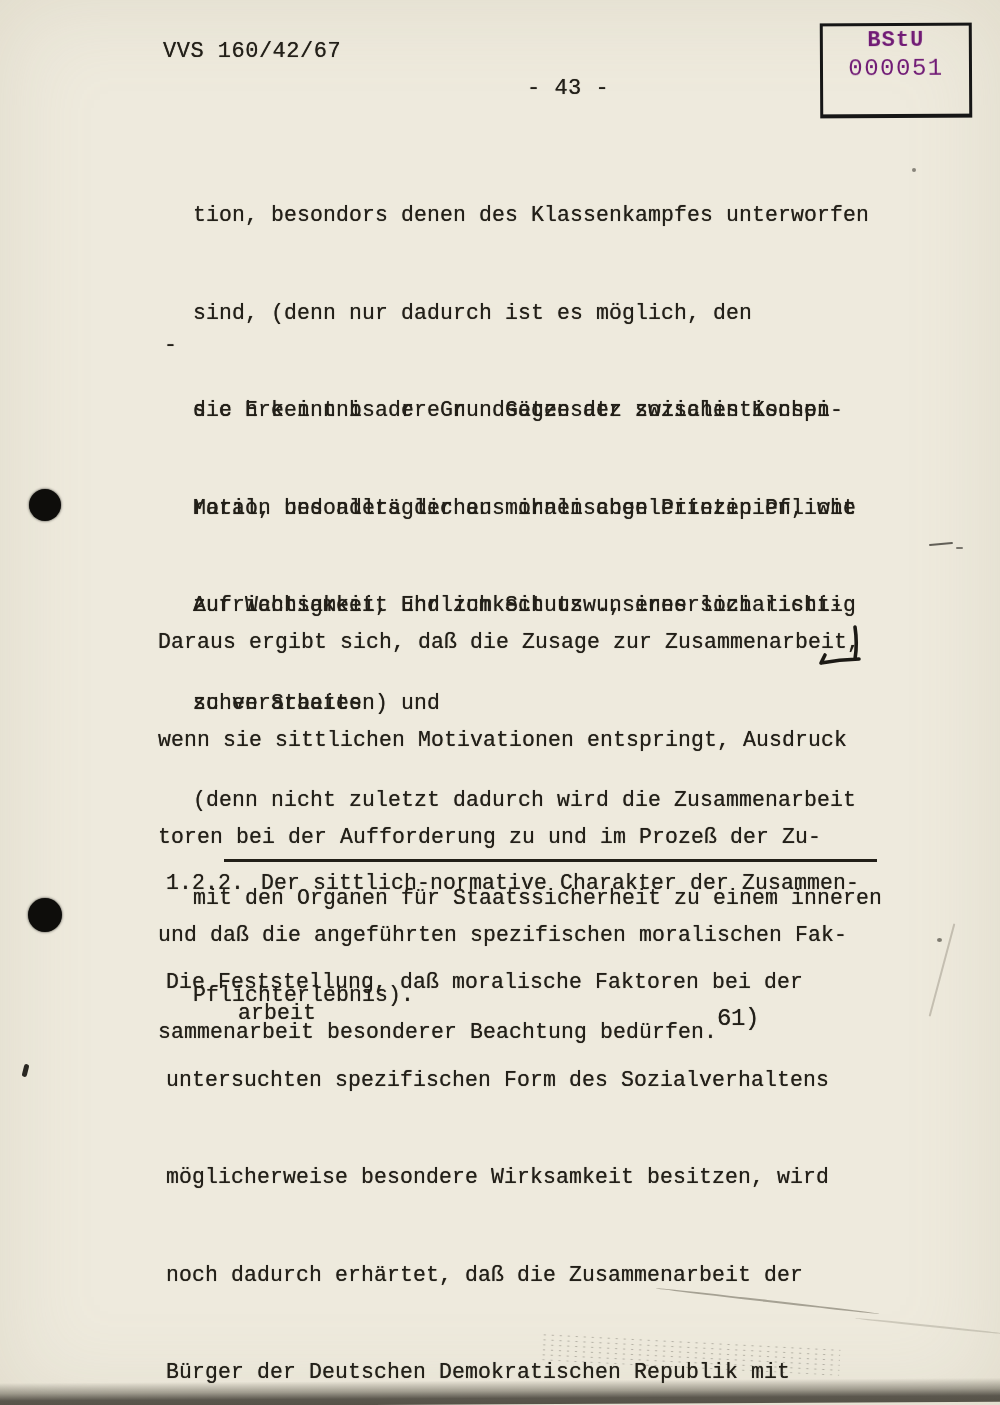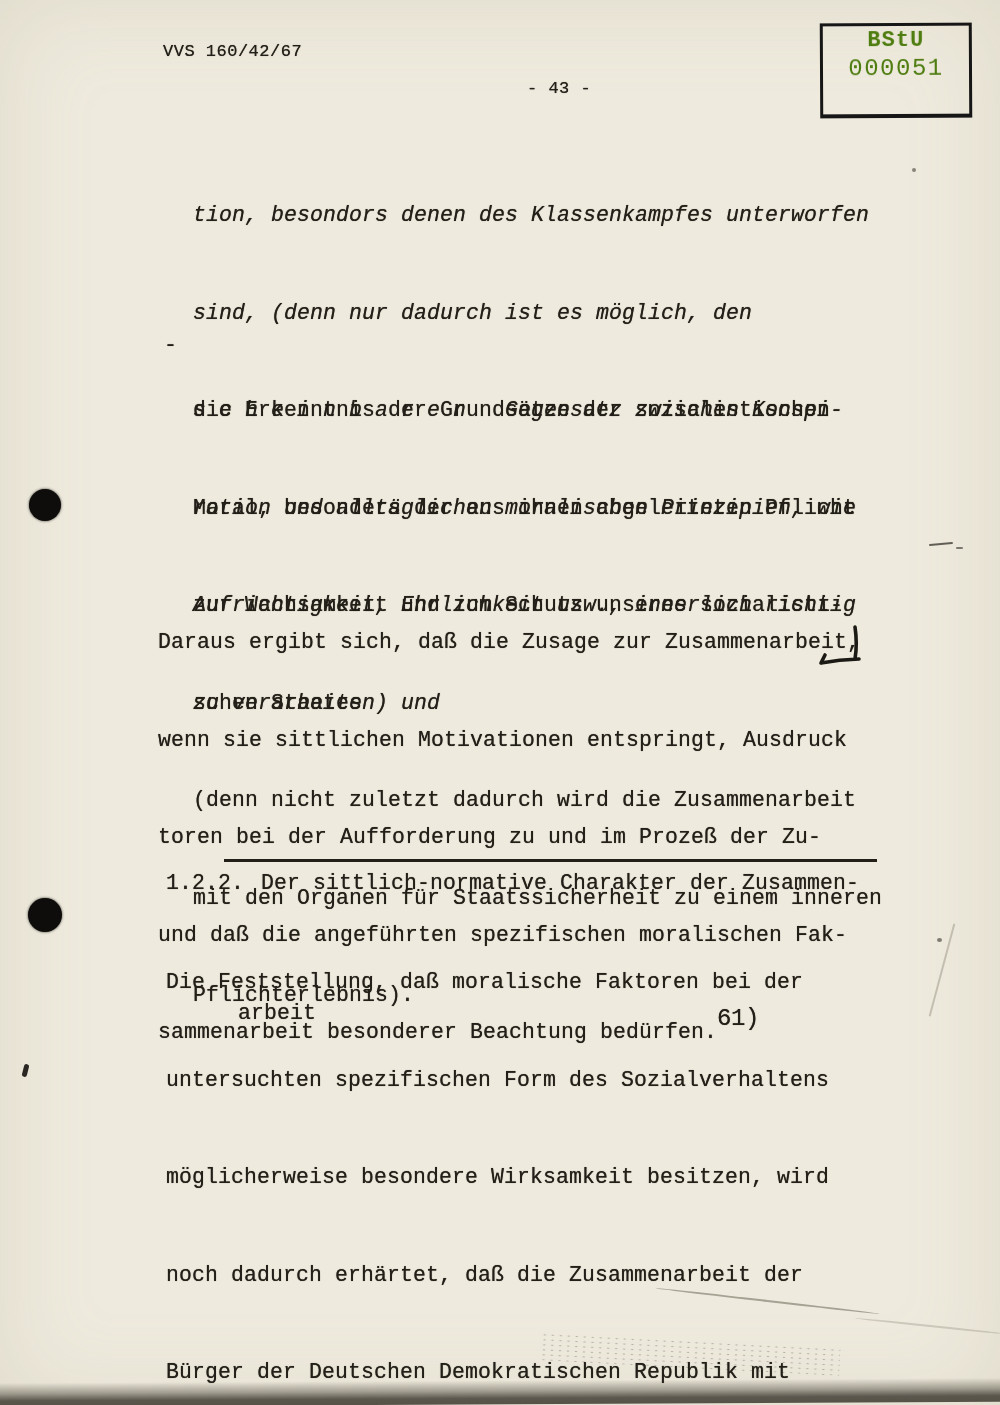--- a/index.html
+++ b/index.html
@@ -10,28 +10,28 @@
     background-color:var(--paper);
     font-family:"Liberation Mono","DejaVu Sans Mono",monospace;
     color:var(--ink);
     box-shadow:inset 0 0 90px rgba(175,165,135,0.22);
   }
   .txt{
     font-size:21.5px; line-height:32.5px; letter-spacing:0.1px; white-space:pre;
     text-shadow:0 0 0.7px rgba(35,32,25,0.85);
   }
   .abs{position:absolute;}
-  .hdr{font-size:17px; letter-spacing:0.5px;}
+  .hdr{font-size:22px; letter-spacing:0.5px;}
   
   .stamp{
     left:820px; top:23px; width:152px; height:95px;
     border:3px solid #161616; border-bottom-width:4px;
     box-sizing:border-box; text-align:center;
     filter:blur(0.35px); transform:rotate(-0.3deg);
-    color:#4d7c0f;
+    color:#701a75;
   }
   .stamp-title{font-size:22px; font-weight:700; letter-spacing:1px; margin-top:2px;}
   .stamp-number{font-size:24px; letter-spacing:1.5px; margin-top:2px;}
   
   .ln{height:32.5px;}
   .sup{position:relative; top:-13px; font-size:24px; letter-spacing:-0.5px;}
   .heading-gap{display:inline-block; width:17px;}
   .underline{height:3px; background:#221f18; filter:blur(0.3px);}
   
   .hole{background:#0e0d0b; border-radius:50%; box-shadow:0 0 2.5px rgba(10,10,8,0.85);}
@@ -54,21 +54,21 @@
 <div class="page">
 
   <div class="abs txt hdr" style="left:163px; top:36px;">VVS 160/42/67</div>
   <div class="abs txt hdr" style="left:527px; top:73px;">- 43 -</div>
 
   <div class="abs stamp">
     <div class="stamp-title">BStU</div>
     <div class="stamp-number">000051</div>
   </div>
 
-  <div class="abs txt" style="left:193px; top:134px;font-style:italic;">
+  <div class="abs txt" style="left:193px; top:134px;">
     <div class="ln">tion, besondors denen des Klassenkampfes unterworfen</div>
     <div class="ln">sind, (denn nur dadurch ist es möglich, den</div>
     <div class="ln">s c h e i n b a r e n   Gegensatz zwischen Konspi-</div>
     <div class="ln">ration und alltäglichen moralischen Prinzipien, wie</div>
     <div class="ln">Aufrichtigkeit, Ehrlichkeit usw., innerlich richtig</div>
     <div class="ln">zu verarbeiten) und</div>
   </div>
 
   <div class="abs txt" style="left:164px; top:329px;">-</div>
   <div class="abs txt" style="left:193px; top:329px;">

